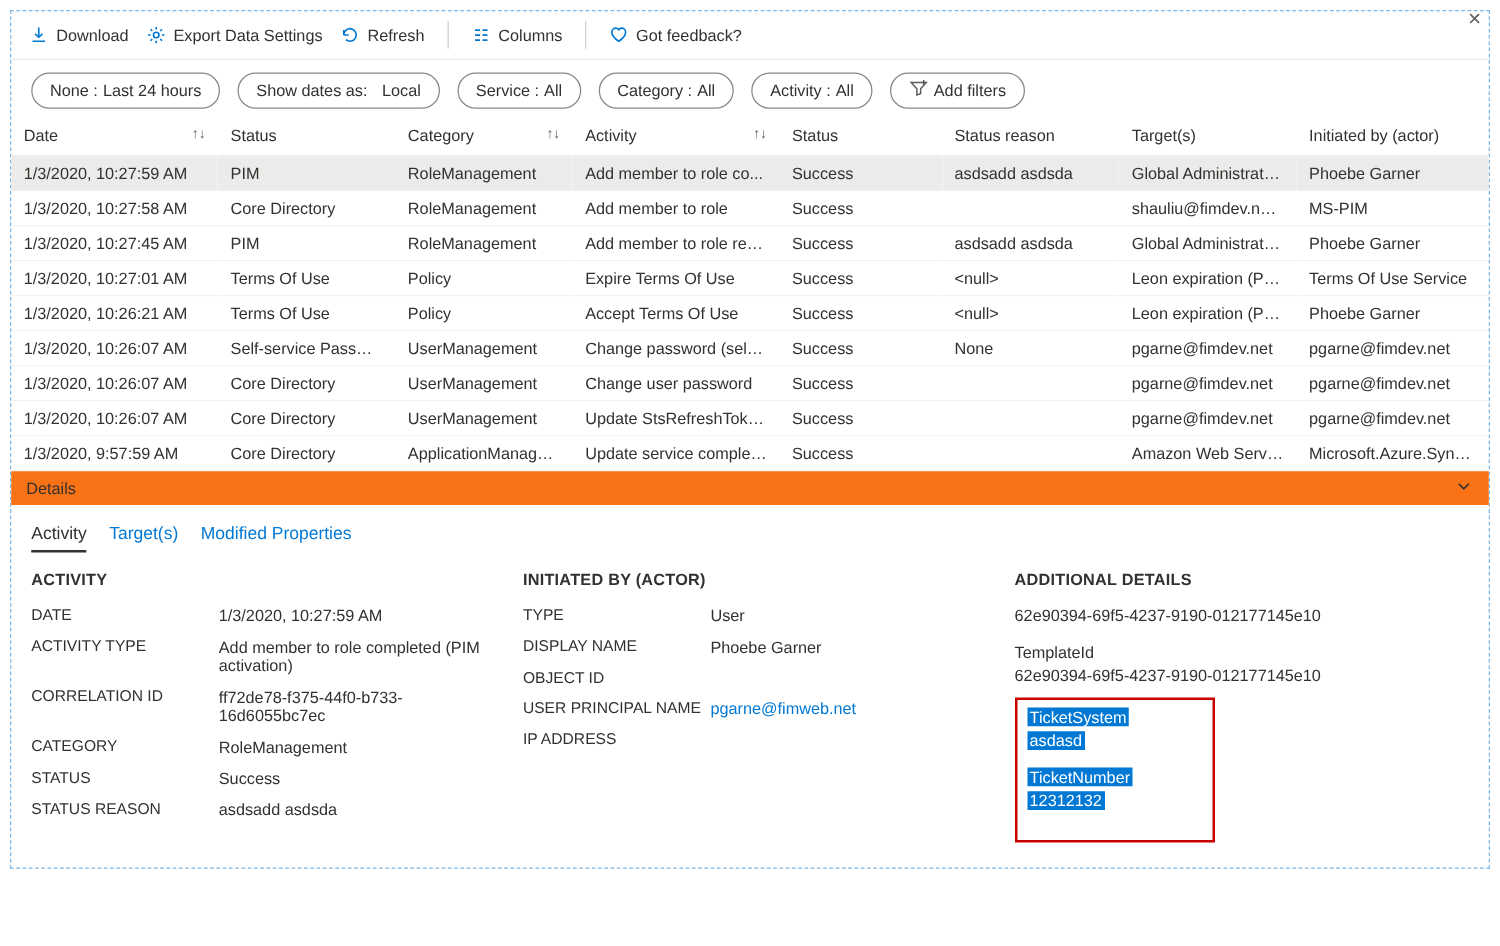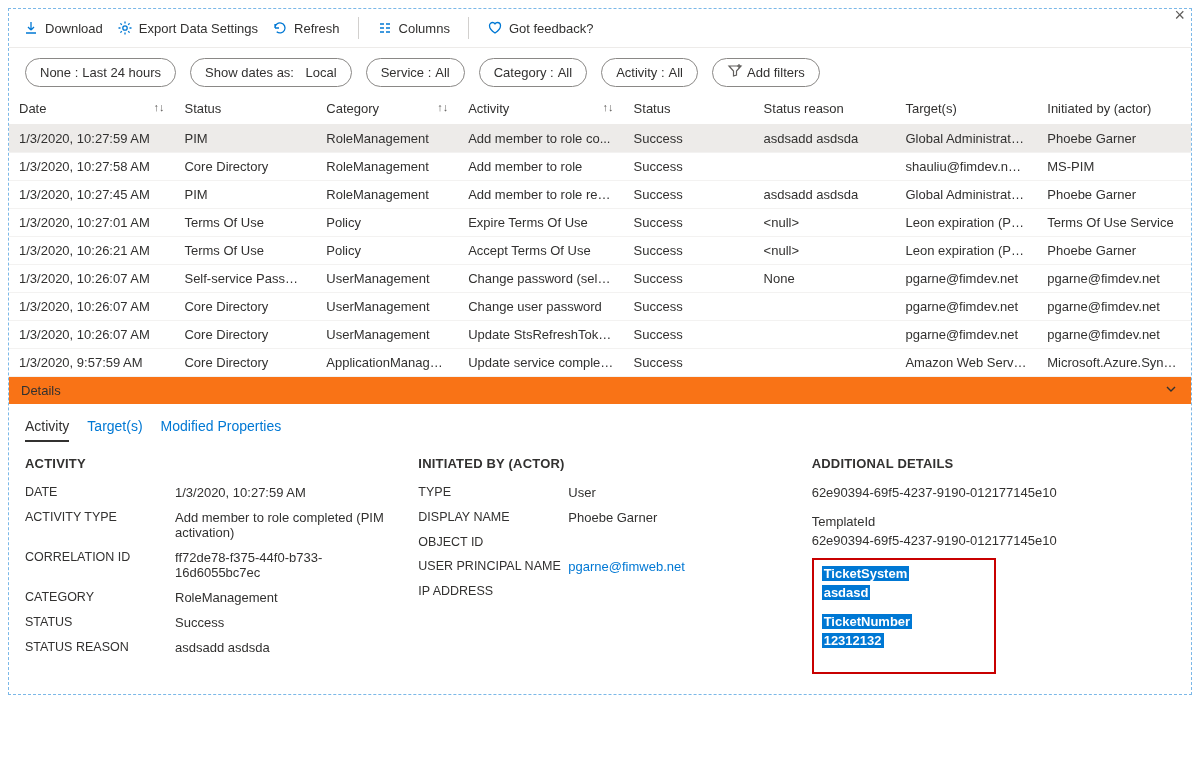--- a/index.html
+++ b/index.html
@@ -146,22 +146,21 @@
   .kv .k { width: 150px; text-transform: uppercase; font-size: 12.5px; }
   .kv .v { flex:1; }
   .link { color: #0078d4; }
   .addl .line { margin-bottom: 4px; font-size: 13px; }
   .addl .pair { margin-bottom: 14px; }
   .hl { background: #0078d4; color: #fff; padding: 0 2px; }
   .redbox {
     border: 2px solid #c80000;
     padding: 6px 8px 10px;
     margin-top: -4px;
-    width: 184px;
-    font-weight: bold;
+    width: 160px;
   }
   svg { width:16px; height:16px; }
 </style>
 </head>
 <body>
 
 <div class="panel">
   <span class="close-x">×</span>
 
   <div class="toolbar">

